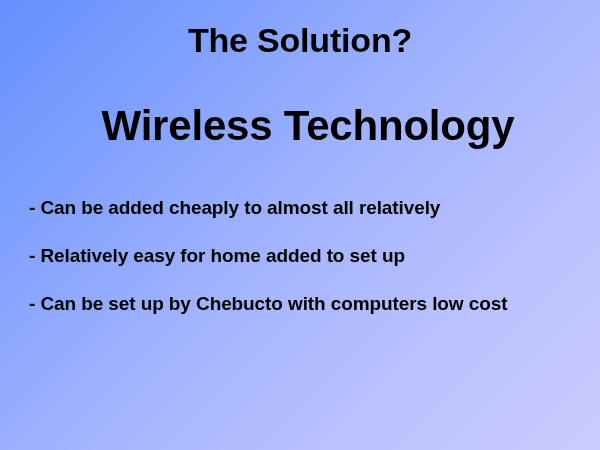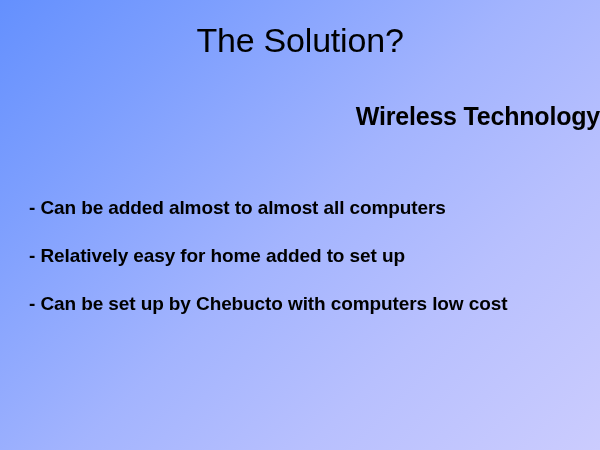--- a/index.html
+++ b/index.html
@@ -26,33 +26,33 @@
                 #CBCCFE 100%);
     overflow: hidden;
   }
   .slide-title {
     position: absolute;
     top: 22px;
     left: 0;
     width: 600px;
     text-align: center;
     font-size: 34px;
-    font-weight: normal;
+    font-weight: bold;
     color: #000000;
     letter-spacing: -0.2px;
     line-height: 1.1;
     white-space: nowrap;
   }
   .slide-subtitle {
     position: absolute;
     top: 103px;
     left: 0;
     width: 600px;
-    text-align: right;
-    font-size: 25px;
+    text-align: center;
+    font-size: 42px;
     font-weight: bold;
     color: #000000;
     letter-spacing: -0.2px;
     line-height: 1.1;
     white-space: nowrap;
     padding-left: 16px;
     box-sizing: border-box;
   }
   .bullet-list {
     position: absolute;
@@ -79,18 +79,18 @@
 </head>
 <body>
 
 <div id="slide">
 
   <div class="slide-title">The Solution?</div>
 
   <div class="slide-subtitle">Wireless Technology</div>
 
   <ul class="bullet-list">
-    <li class="bullet-item">- Can be added almost to almost all computers</li>
+    <li class="bullet-item">- Can be added cheaply to almost all relatively</li>
     <li class="bullet-item">- Relatively easy for home added to set up</li>
     <li class="bullet-item">- Can be set up by Chebucto with computers low cost</li>
   </ul>
 
 </div>
 
 </body></html>

